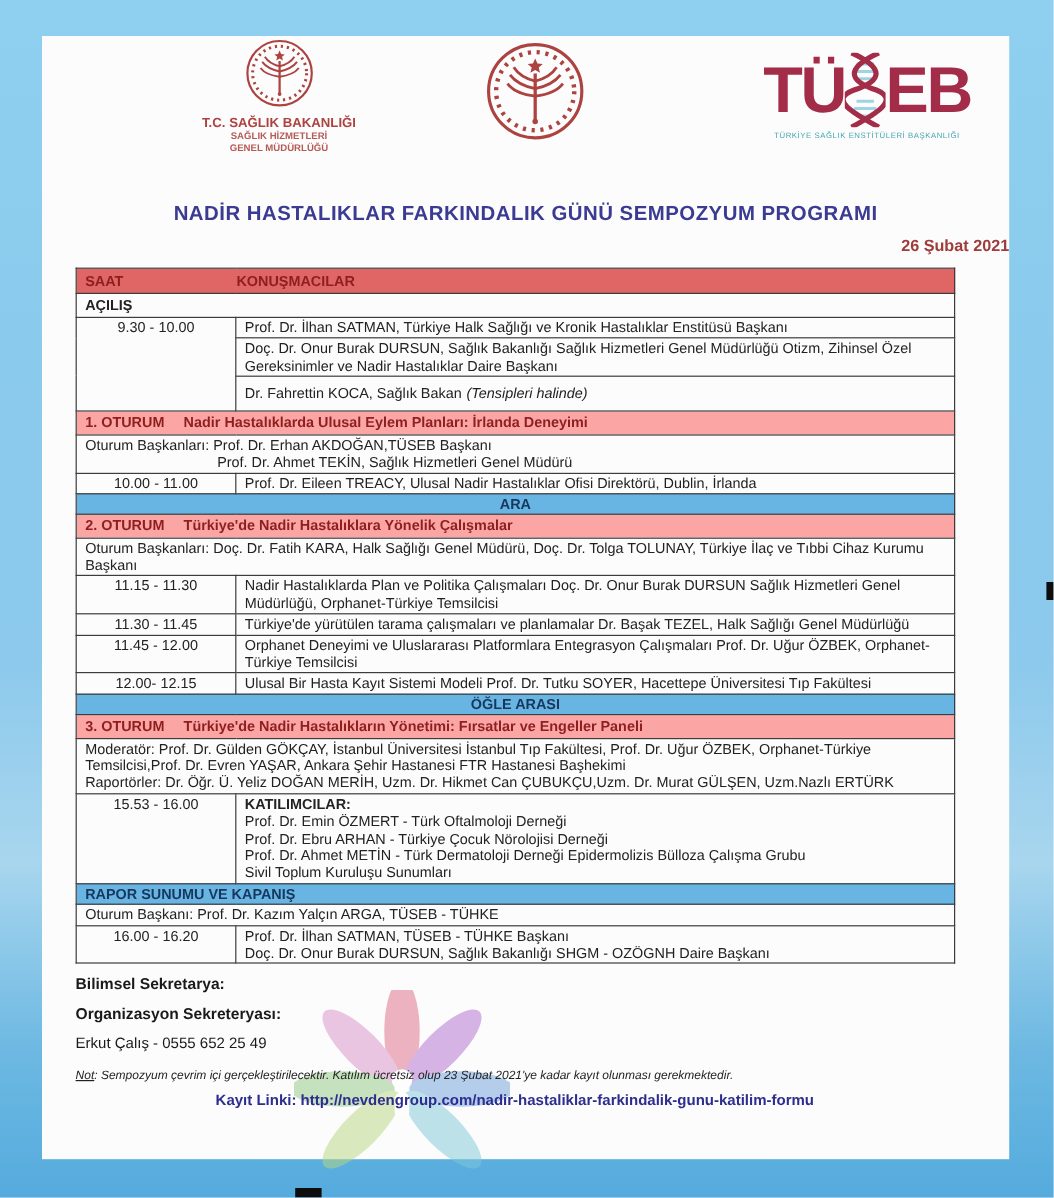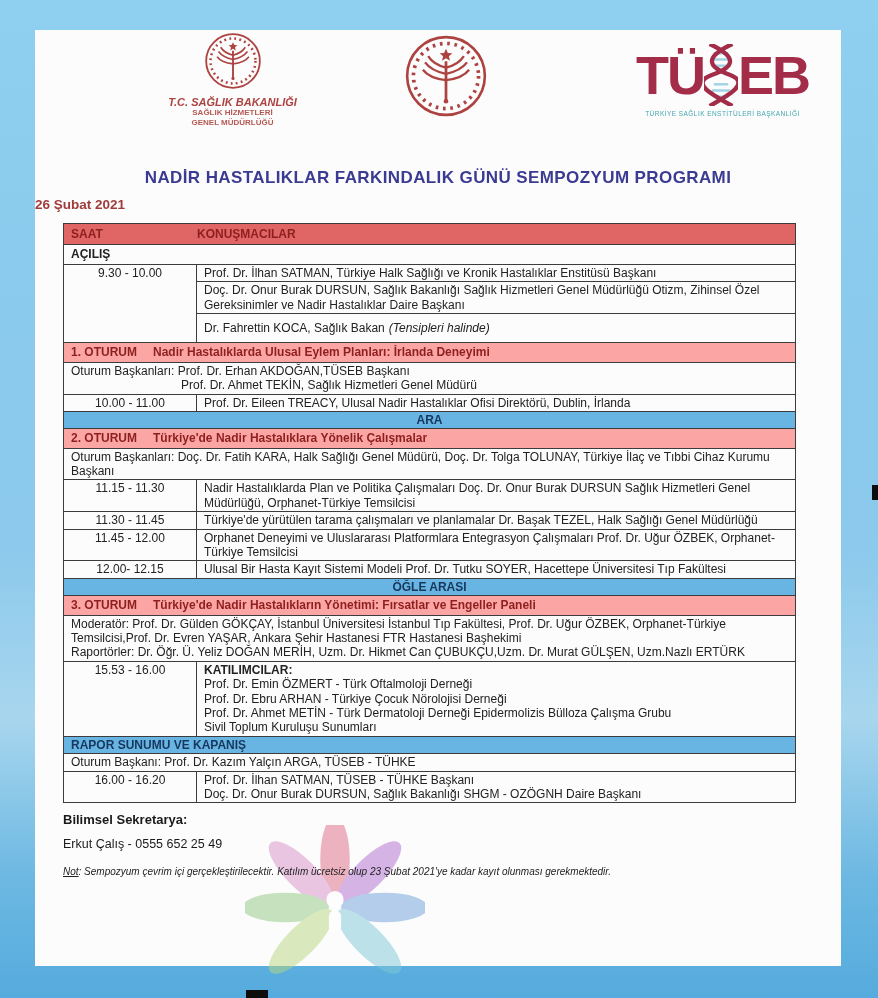--- a/index.html
+++ b/index.html
@@ -9,31 +9,31 @@
     background:linear-gradient(180deg,#8fd0f0 0%,#8acaec 30%,#8cc9ec 55%,#a8d6ee 72%,#6cb8e2 88%,#55abdd 100%);
   }
   .poster{
     position:absolute;left:35px;top:30px;width:806px;height:936px;
     background:#fcfcfc;z-index:1;
   }
   
   .logos{position:relative;height:130px;}
   .logo-left{position:absolute;left:95px;top:2px;width:205px;text-align:center;}
   .logo-left .emblem{width:58px;height:58px;}
-  .logo-l1{font-size:11px;font-weight:bold;color:#ad4340;margin-top:2px;font-style:italic;}
+  .logo-l1{font-size:11px;font-weight:bold;color:#ad4340;margin-top:2px;}
   .logo-l2{font-size:8px;font-weight:bold;color:#b55a55;line-height:1.25;}
   .logo-center{position:absolute;left:368px;top:4px;width:86px;text-align:center;}
   .logo-center .emblem{width:84px;height:84px;}
   .logo-tuseb{position:absolute;left:580px;top:14px;width:215px;text-align:center;}
   .tuseb-row{display:flex;align-items:center;justify-content:center;}
   .tuseb-txt{font-size:54px;font-weight:bold;color:#a32c48;letter-spacing:-2px;line-height:1;}
   .tuseb-sub{font-size:6.5px;color:#44a7b2;letter-spacing:0.45px;margin-top:4px;white-space:nowrap;}
   
   .title{ text-align:center;font-size:17px;font-weight:bold;color:#3b3b93;letter-spacing:0.4px;margin:8px 10px 0 10px;}
-  .date{ text-align:left;font-size:13.5px;font-weight:bold;color:#a03b3b;margin-top:9px;}
+  .date{ text-align:right;font-size:13.5px;font-weight:bold;color:#a03b3b;margin-top:9px;}
   
   table.prog{border-collapse:collapse;width:732px;margin:11px 0 0 28px;font-size:12px;color:#222;table-layout:fixed;border-radius:23px;}
   table.prog td{border:1px solid #3c3c3c;padding:1px 7px;vertical-align:top;line-height:1.2;word-wrap:break-word;}
   td.time{width:118px;text-align:center;vertical-align:middle;white-space:nowrap;}
   tr.hdr td{background:#e06565;color:#8e1f1f;font-weight:bold;padding:3px 7px;}
   .hdr-time{display:inline-block;width:126px;}
   tr.bar-red td{background:#fca5a5;color:#8e1f1f;font-weight:bold;padding:2px 7px;}
   tr.bar-blue td{background:#68b5e3;color:#17375d;font-weight:bold;padding:1px 7px;}
   .bar-center{text-align:center;margin-top:24px;}
   .bar-label{margin-right:16px;}
@@ -233,22 +233,24 @@
       <ellipse cx="61" cy="56" rx="17" ry="50" fill="#d88fc8" transform="rotate(-45 61 56)"></ellipse>
       <ellipse cx="43" cy="95" rx="17" ry="50" fill="#8fc87f" transform="rotate(-90 43 95)"></ellipse>
       <ellipse cx="61" cy="134" rx="17" ry="50" fill="#b8d87f" transform="rotate(-135 61 134)"></ellipse>
       <circle cx="100" cy="86" r="10" fill="#ffffff"></circle>
       <rect x="93" y="98" width="14" height="26" rx="7" fill="#ffffff"></rect>
     </g>
   </svg>
 
   <div class="footer">
     <div class="f-head">Bilimsel Sekretarya:</div>
+    <div class="f-head f-org">Organizasyon Sekreteryası:</div>
     <div class="f-line f-erkut">Erkut Çalış - 0555 652 25 49</div>
     <div class="f-note">
       <span class="ul">Not</span><span>: Sempozyum çevrim içi gerçekleştirilecektir. Katılım ücretsiz olup 23 Şubat 2021'ye kadar kayıt olunması gerekmektedir.</span>
     </div>
+    <div class="register">Kayıt Linki: http://nevdengroup.com/nadir-hastaliklar-farkindalik-gunu-katilim-formu</div>
   </div>
 
 </div>
 
 <div class="artifact-bottom"></div>
 <div class="artifact-right"></div>
 
 </body></html>

